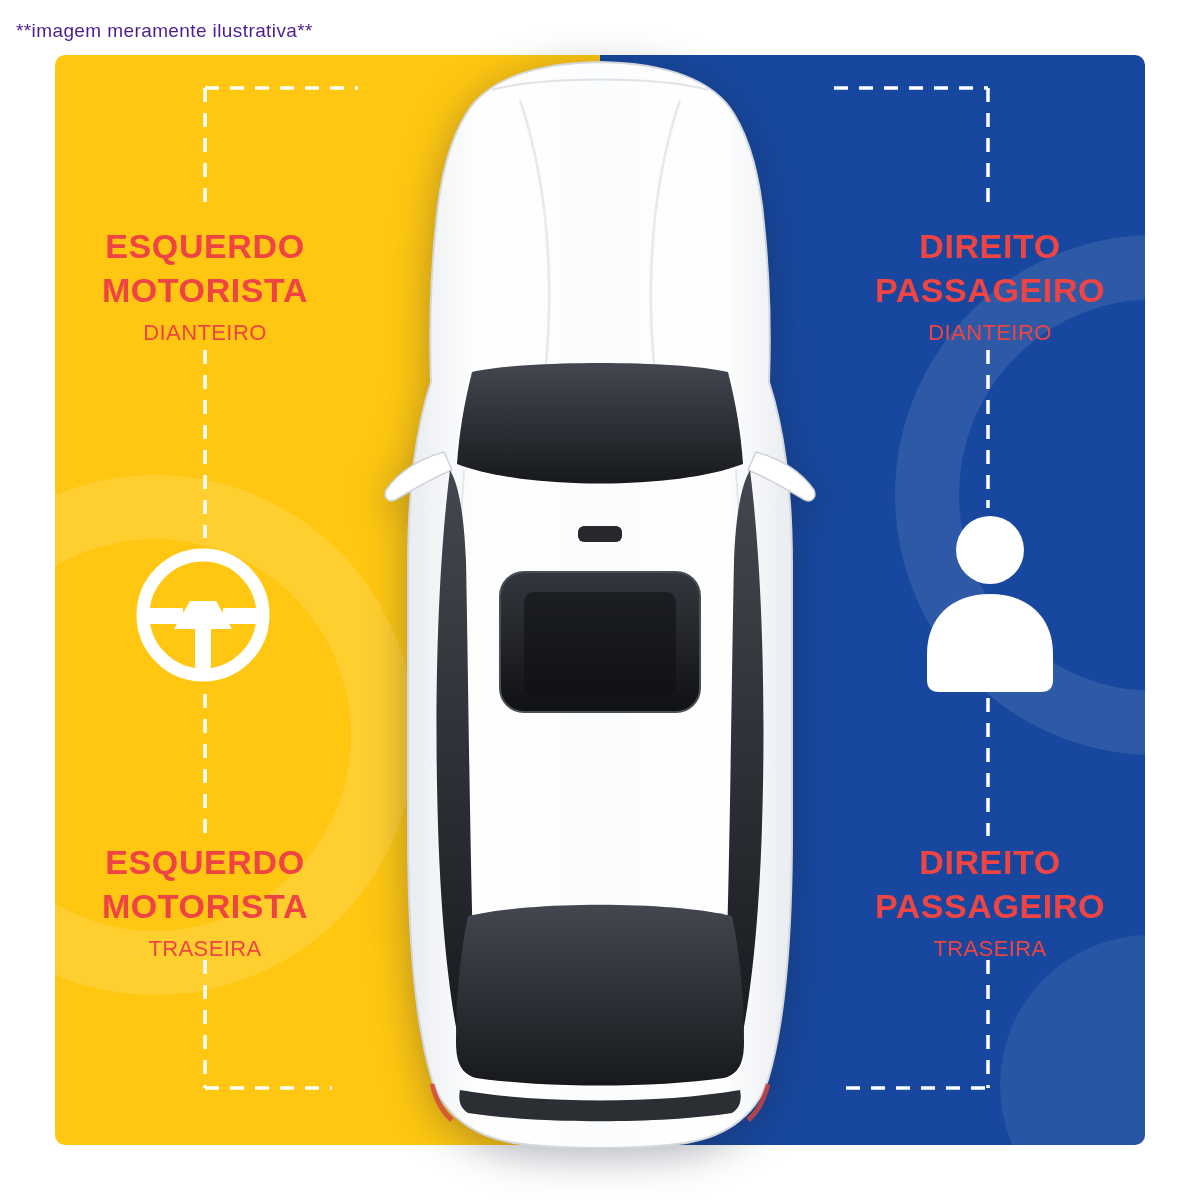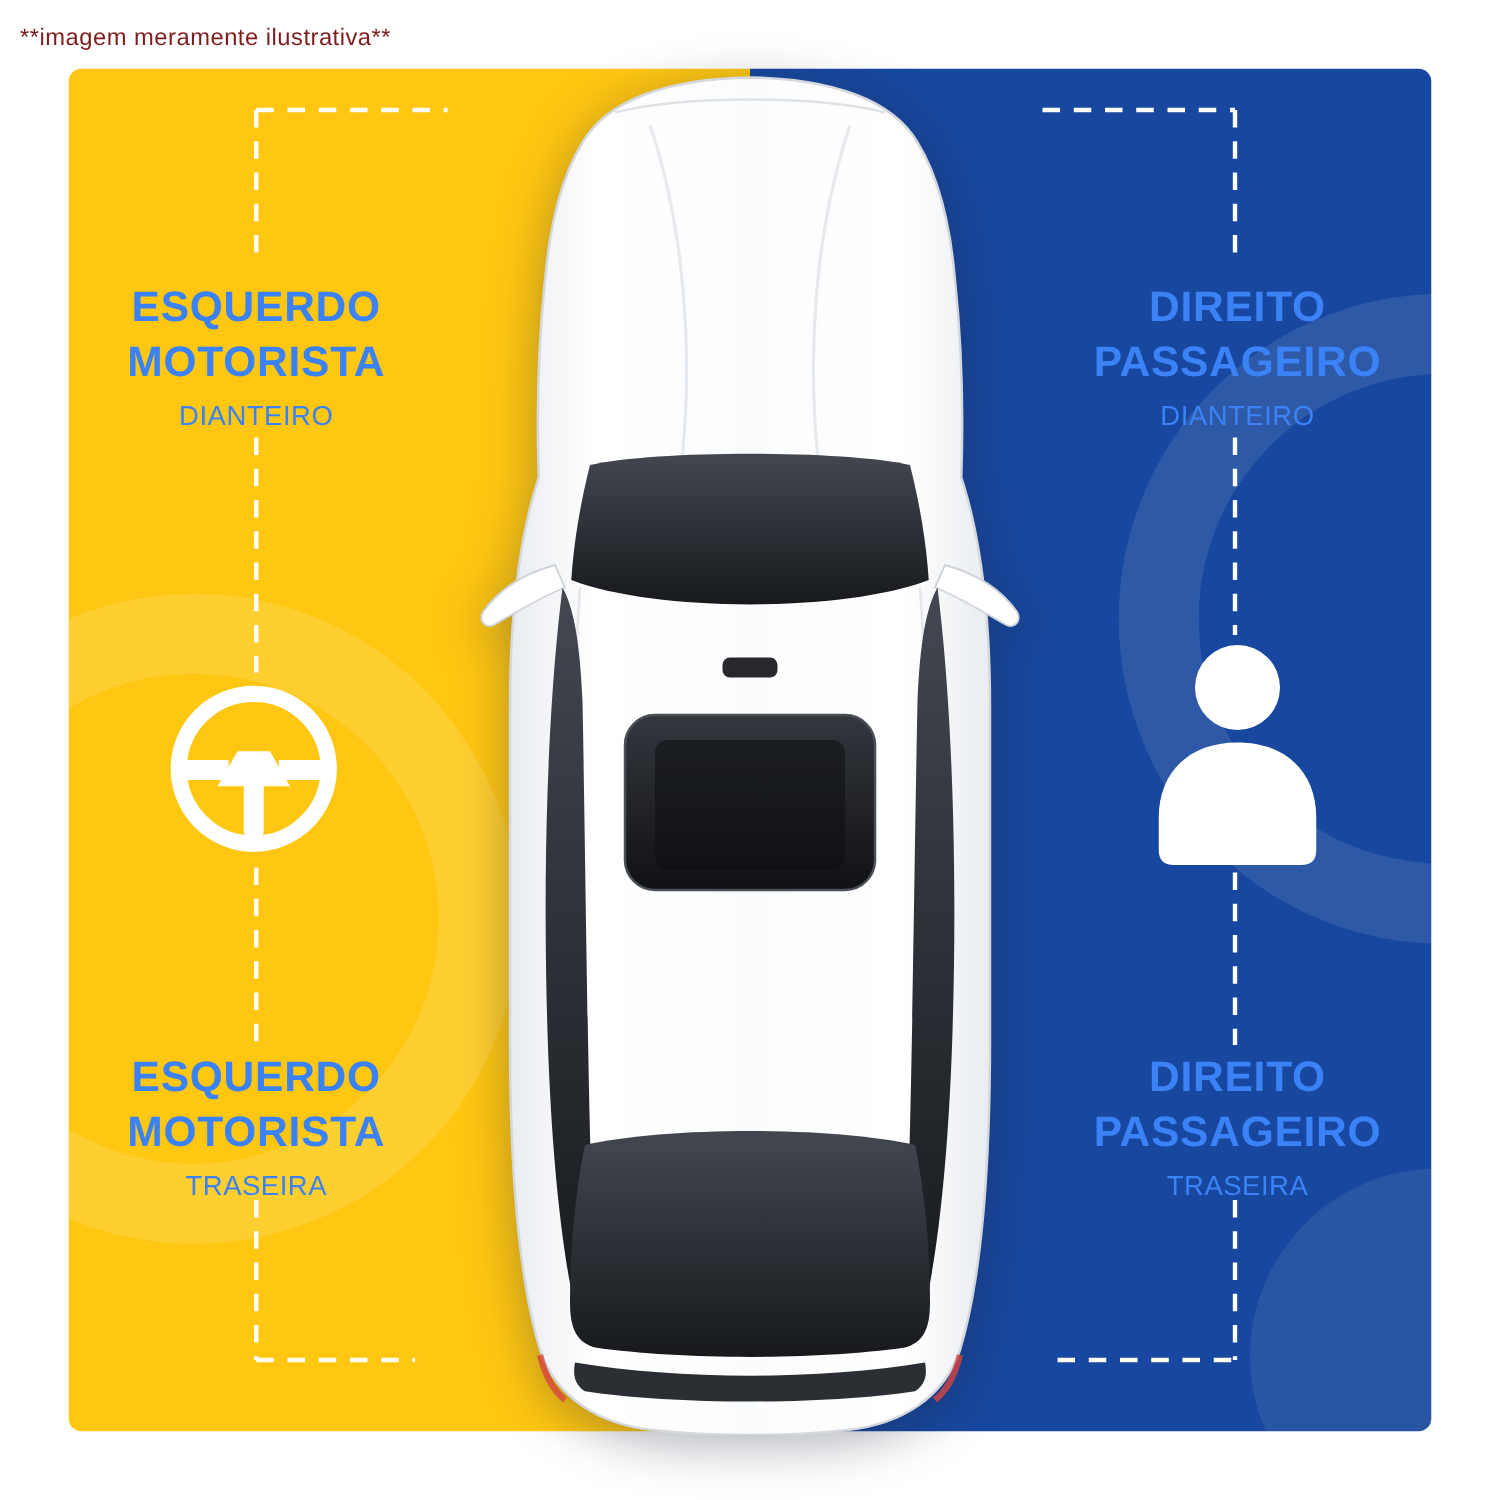--- a/index.html
+++ b/index.html
@@ -1,35 +1,35 @@
 <!DOCTYPE html>
 <html><head>
 <meta charset="utf-8">
 <style>
   * { margin:0; padding:0; box-sizing:border-box; }
   html,body { width:1200px; height:1200px; background:#ffffff; font-family:"Liberation Sans", sans-serif; }
   .stage { position:absolute; top:0; left:0; width:1200px; height:1200px; overflow:hidden; }
 
   .disclaimer {
     position:absolute; left:16px; top:20px;
-    font-size:19px; color:#7f1d1d; letter-spacing:.4px;
+    font-size:19px; color:#4c1d95; letter-spacing:.4px;
   }
 
   .panel { position:absolute; top:55px; height:1090px; width:545px; overflow:hidden; }
   .panel-left  { left:55px;  background:#FFC711; border-radius:10px 0 0 10px; }
   .panel-right { left:600px; background:#17479E; border-radius:0 10px 10px 0; }
 
   .wm { position:absolute; border-radius:50%; }
   .wm-ring-left  { width:520px; height:520px; left:-160px; top:420px; border:64px solid rgba(255,255,255,.13); }
   .wm-ring-right { width:520px; height:520px; left:295px;  top:180px; border:64px solid rgba(255,255,255,.10); }
   .wm-blob-right { width:300px; height:300px; left:400px;  top:880px; background:rgba(255,255,255,.08); }
 
   .guides { position:absolute; left:0; top:0; width:1200px; height:1200px; pointer-events:none; }
 
-  .label { position:absolute; width:320px; text-align:center; color:#3b82f6; }
+  .label { position:absolute; width:320px; text-align:center; color:#ef4444; }
   .label .b { font-size:34px; font-weight:700; line-height:44px; letter-spacing:.6px; }
   .label .r { font-size:22px; font-weight:400; line-height:42px; letter-spacing:.4px; }
   .lb-fl { left:45px;  top:224px; }
   .lb-fr { left:830px; top:224px; }
   .lb-rl { left:45px;  top:840px; }
   .lb-rr { left:830px; top:840px; }
 
   .icon-steering { position:absolute; left:128px; top:540px; width:150px; height:150px; }
   .icon-person   { position:absolute; left:915px; top:512px; width:150px; height:180px; }
 

